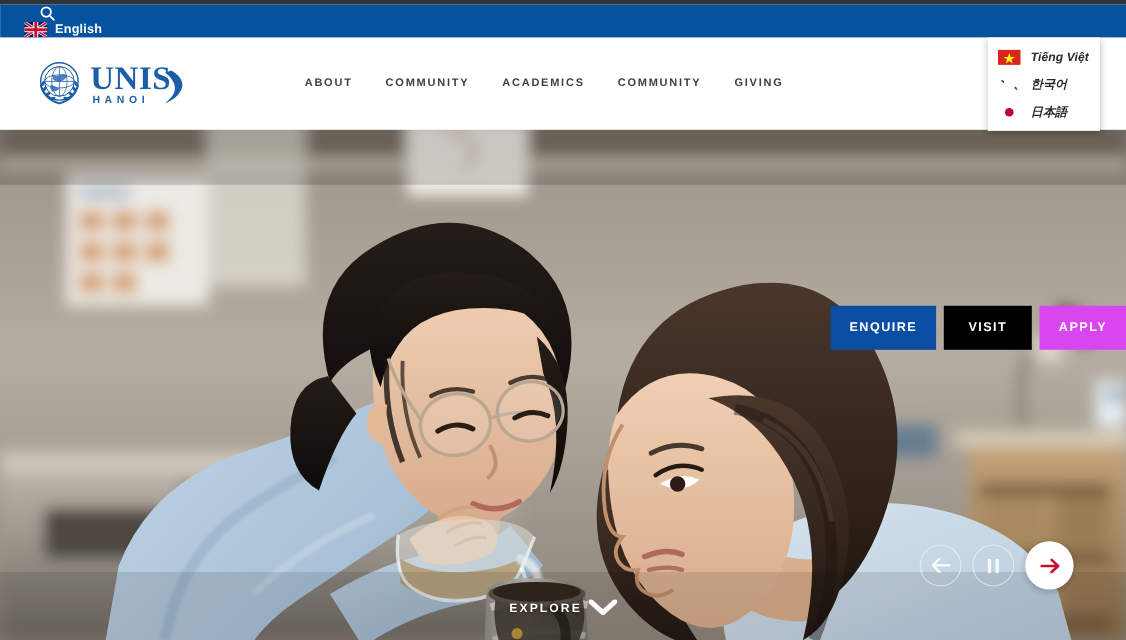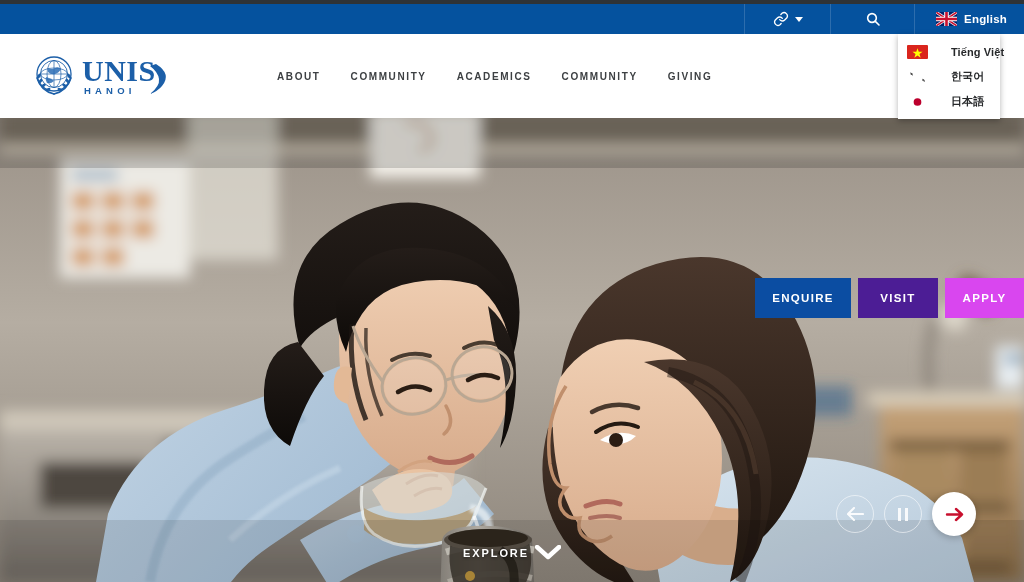--- a/index.html
+++ b/index.html
@@ -21,20 +21,21 @@
 
   
   .utility-bar {
     position: absolute; top: 4px; left: 0;
     width: 1024px; height: 30px;
     background: #05529e;
     z-index: 30;
     display: flex;
     justify-content: flex-end;
     align-items: stretch;
+    flex-direction: column;
   }
   .util-cell {
     display: flex; align-items: center; justify-content: center;
     border-left: 1px solid rgba(255,255,255,0.16);
     height: 100%;
     cursor: pointer;
   }
   .util-quicklinks { width: 86px; gap: 6px; }
   .util-search { width: 84px; }
   .util-lang { width: 110px; gap: 7px; padding-left: 4px; }
@@ -72,24 +73,25 @@
     position: absolute;
     top: 34px; right: 24px;
     width: 102px;
     background: #ffffff;
     box-shadow: 0 2px 6px rgba(0,0,0,0.30);
     z-index: 35;
     padding: 6px 0 5px 0;
   }
   .lang-item {
     display: flex; align-items: center;
-    gap: 23px;
+    gap: 9px;
     padding: 5px 9px;
     cursor: pointer;
     white-space: nowrap;
+    font-style: italic;
   }
   .lang-item-label {
     font-size: 11px;
     font-weight: bold;
     color: #27292b;
     letter-spacing: 0.1px;
   }
 
   
   .main-header {
@@ -151,21 +153,21 @@
     font-size: 11.5px;
     font-weight: bold;
     letter-spacing: 1.3px;
     height: 40px;
     display: flex; align-items: center; justify-content: center;
     cursor: pointer;
     border: none;
     font-family: "Liberation Sans", sans-serif;
   }
   .cta-enquire { width: 96px; background: #0b4da2; }
-  .cta-visit   { width: 80px; background: #4c1d95; }
+  .cta-visit   { width: 80px; background: #000000; }
   .cta-apply   { width: 79px; background: #d946ef; }
 
   
   .explore {
     position: absolute;
     left: 512px; bottom: 22px;
     transform: translateX(-50%);
     z-index: 18;
     display: flex; flex-direction: row;
     align-items: center; gap: 6px;

